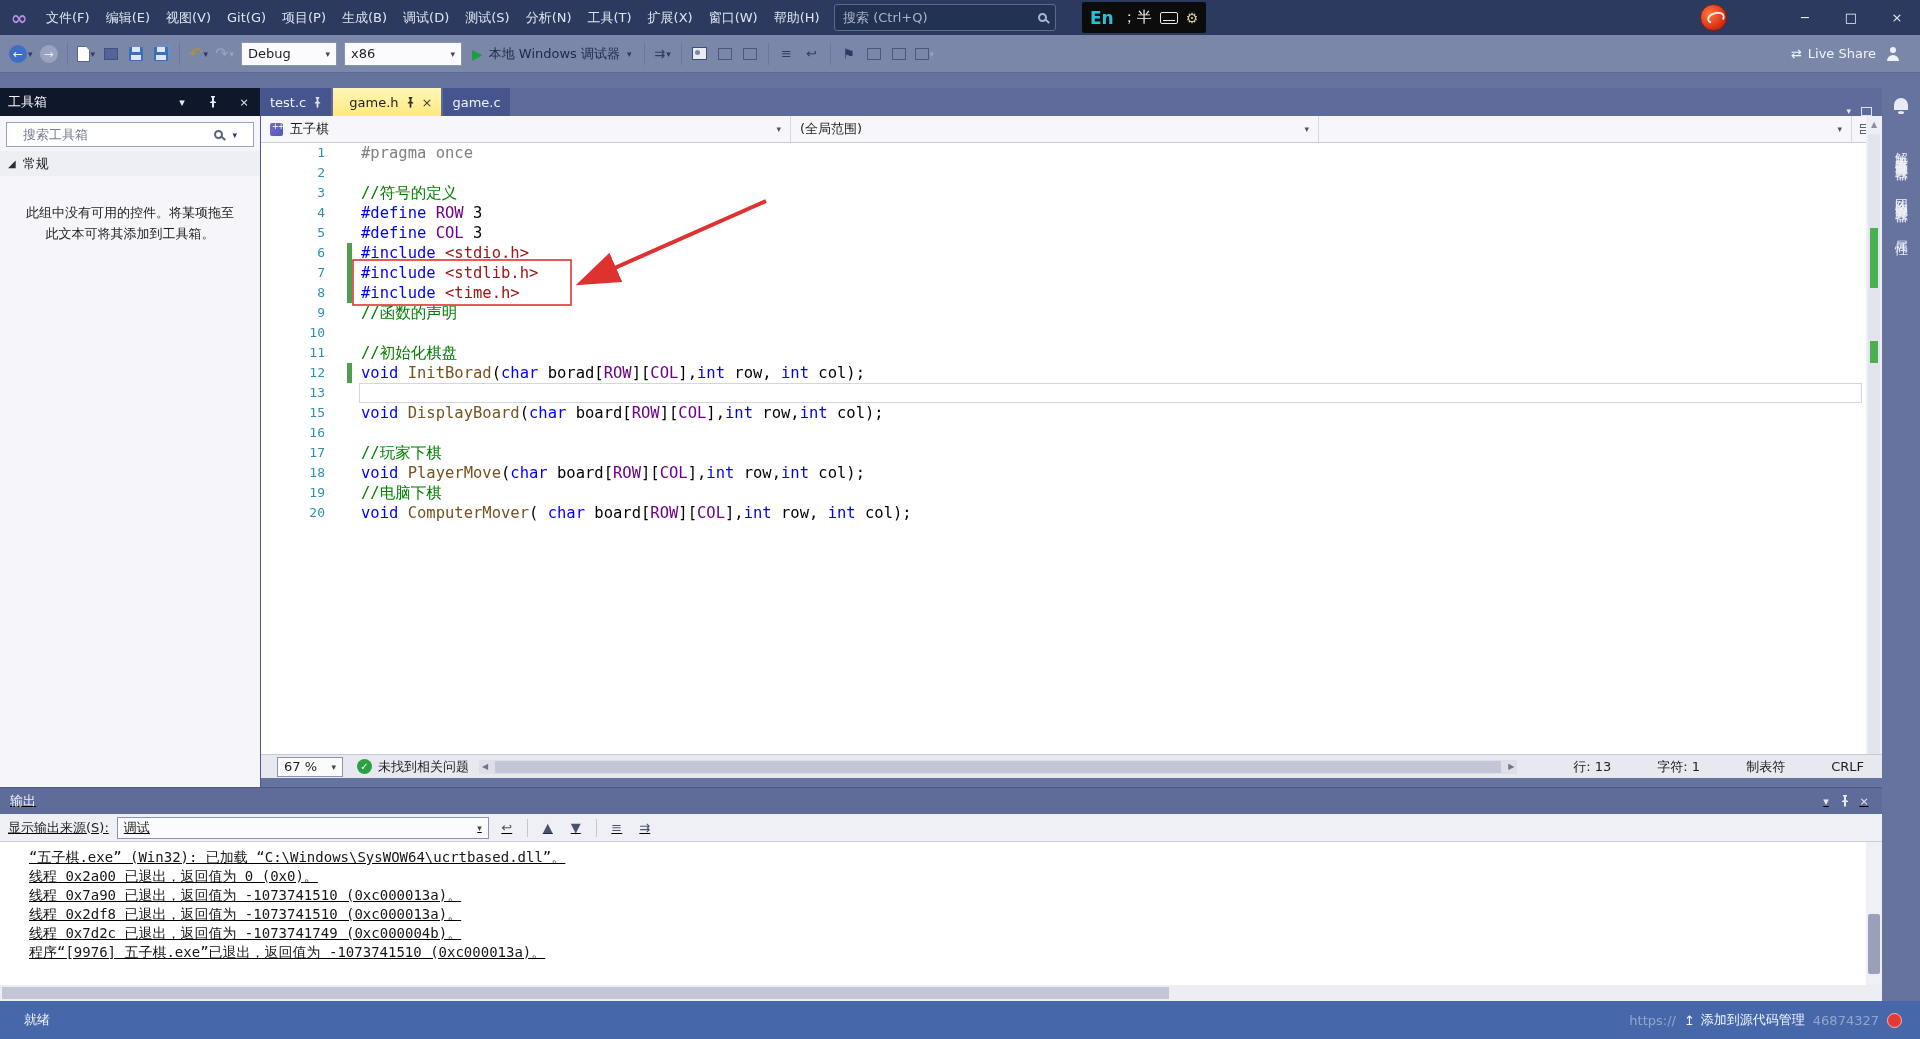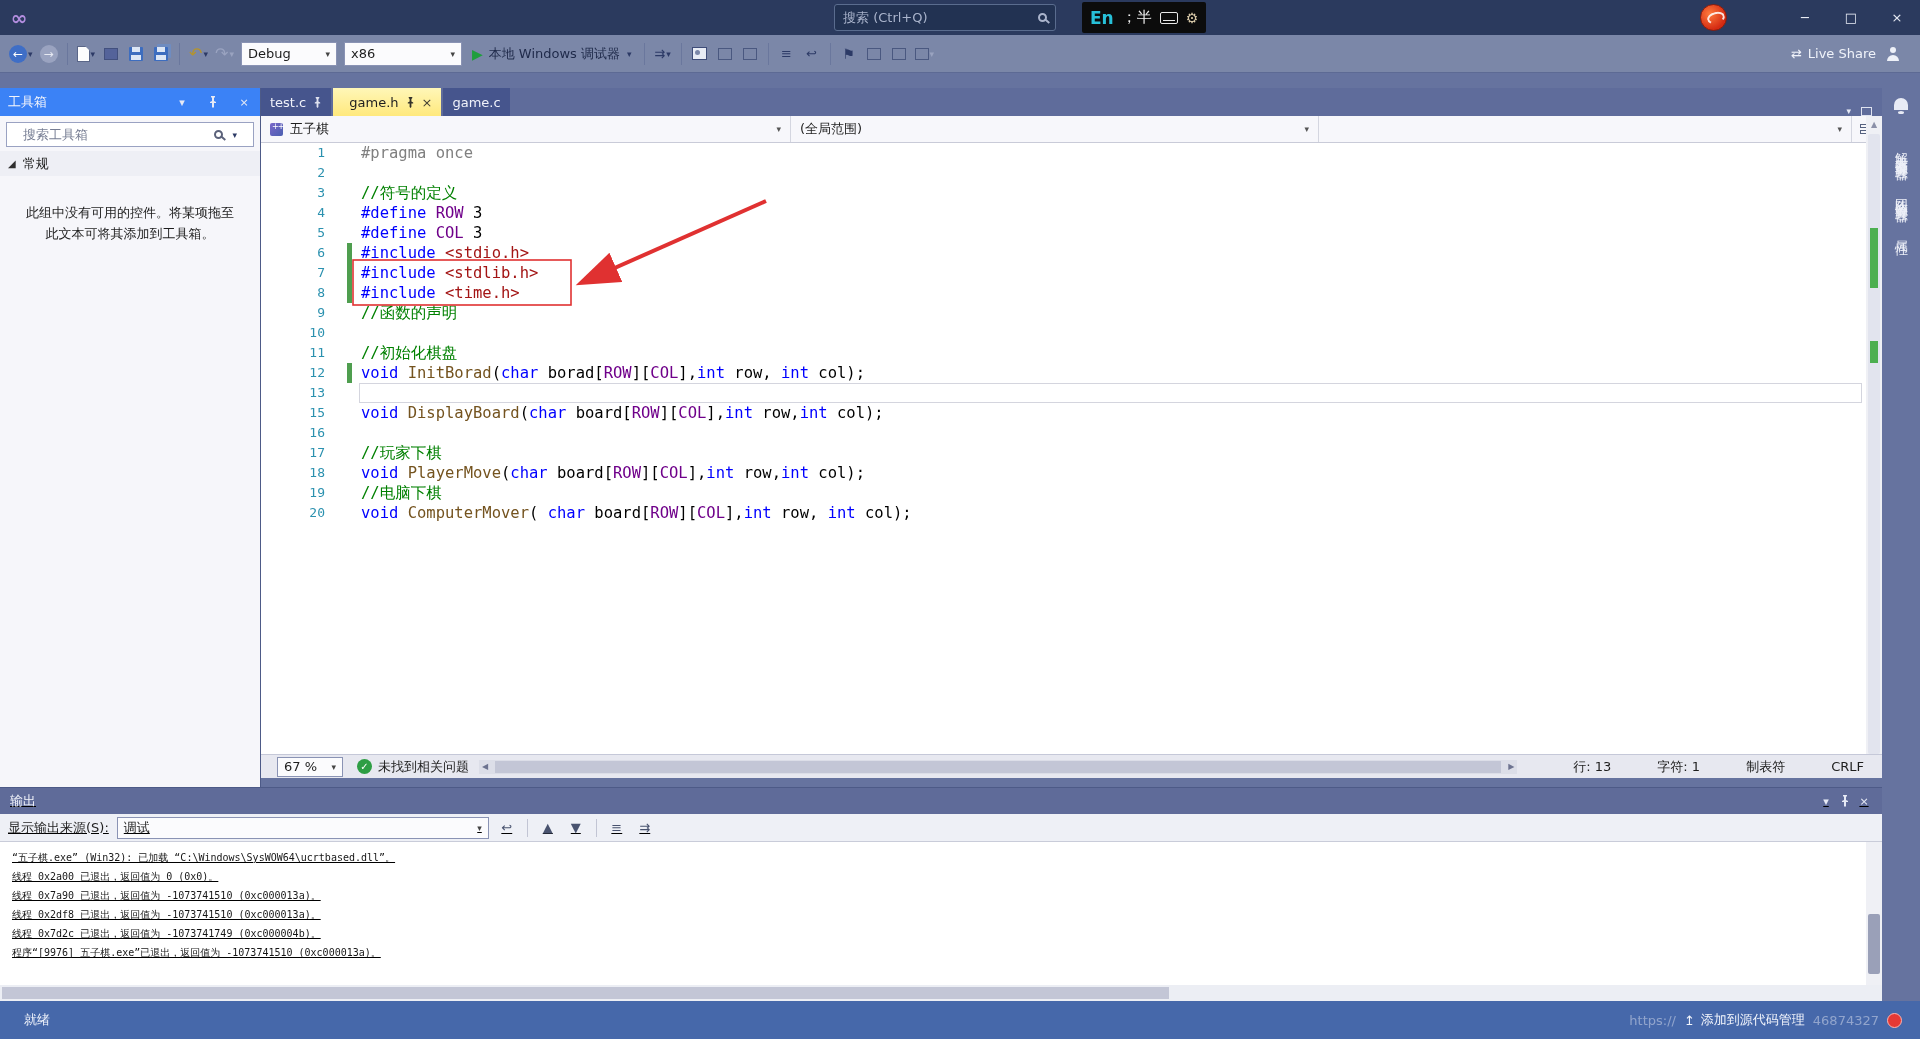--- a/index.html
+++ b/index.html
@@ -79,21 +79,21 @@
   .liveshare { display:flex; align-items:center; gap:6px; font-size:13px; color:#f0f3fa; }
   .person-ico { width:14px; height:14px; position:relative; }
   .person-ico::before { content:""; position:absolute; left:4px; top:0; width:6px; height:6px; border-radius:50%; background:#eef1f8; }
   .person-ico::after { content:""; position:absolute; left:1px; bottom:0; width:12px; height:6px; border-radius:6px 6px 0 0; background:#eef1f8; }
 
   .mdi-gap { position:absolute; left:0; top:73px; right:0; height:15px; background:#66739f; }
 
   
   .toolbox { position:absolute; left:0; top:88px; width:261px; height:699px;
     background:#f6f6fa; border-right:1px solid #4d5a87; display:flex; flex-direction:column; }
-  .panel-title { height:28px; background:#3b82f6; color:#f2f4fb; display:flex; align-items:center;
+  .panel-title { height:28px; background:#0f172a; color:#f2f4fb; display:flex; align-items:center;
     font-size:13px; padding:0 8px; gap:18px; }
   .panel-title .spacer { flex:1; }
   .panel-ico { color:#e7eaf5; font-size:11px; width:16px; text-align:center; }
   .pin-svg { display:inline-flex; color:#e7eaf5; }
   .toolbox-search { margin:6px 6px 4px 6px; height:25px; background:#fff; border:1px solid #9aa2c2;
     display:flex; align-items:center; padding:0 16px; font-size:13px; color:#767d93; gap:8px; }
   .toolbox-search .mag { border-color:#5b627a; }
   .toolbox-search .mag::after { background:#5b627a; }
   .toolbox-search .spacer { flex:1; }
   .toolbox-section { height:25px; display:flex; align-items:center; gap:7px; padding:0 8px;
@@ -175,22 +175,22 @@
   .output { position:absolute; left:0; top:787px; width:1882px; height:214px; background:#ffffff;
     display:flex; flex-direction:column; border-top:1px solid #4d5a87;text-decoration:underline; }
   .output-header { height:26px; background:#5f6b99; color:#f2f4fb; display:flex; align-items:center;
     padding:0 10px; font-size:13px; gap:6px; }
   .output-header .spacer { flex:1; }
   .output-toolbar { height:28px; background:#eef0f6; border-bottom:1px solid #c9ccd9;
     display:flex; align-items:center; font-size:13px; color:#1e1e1e; padding:0 8px; gap:8px; }
   .combo-outsrc { width:372px; height:22px; }
   .ot-ico { color:#49536f; font-size:13px; min-width:20px; text-align:center; }
   .ot-sep { width:1px; height:18px; background:#c2c5d4; margin:0 2px; }
-  .output-body { flex:1; overflow:hidden; padding:6px 0 0 12px; position:relative;
-    font-family:"DejaVu Sans Mono","Liberation Mono",monospace; font-size:10px; line-height:19px; color:#161616; }
+  .output-body { flex:1; overflow:hidden; padding:6px 0 0 29px; position:relative;
+    font-family:"DejaVu Sans Mono","Liberation Mono",monospace; font-size:14px; line-height:19px; color:#161616; }
   .outline-row { white-space:pre; }
   .output-vscroll { position:absolute; right:0; top:54px; width:16px; bottom:16px; background:#eff0f5; }
   .output-vthumb { position:absolute; left:2px; width:12px; bottom:8%; height:42%; background:#9aa0b8; border-radius:2px; }
   .output-hscroll { height:16px; background:#eceef4; position:relative; }
   .output-hthumb { position:absolute; left:2px; top:2px; bottom:2px; width:62%; background:#c3c6d6; }
 
   
   .right-rail { position:absolute; right:0; top:88px; width:38px; height:913px; background:#66739f;
     display:flex; flex-direction:column; align-items:center; }
   .bell { width:14px; height:12px; border-radius:7px 7px 0 0; background:#e8ebf5; position:relative; margin:10px 0 14px 0; }
@@ -208,20 +208,35 @@
   .scc-ico { font-size:13px; }
   .badge { width:15px; height:15px; border-radius:50%; background:#e53935; border:1px solid #ffb4ae; }
 </style>
 </head>
 <body>
 
 <div class="app">
 
   <header class="titlebar">
     <span class="vs-logo">∞</span>
+    <nav class="menubar" id="menubar">
+        <span class="menu-item">文件(F)</span>
+        <span class="menu-item">编辑(E)</span>
+        <span class="menu-item">视图(V)</span>
+        <span class="menu-item">Git(G)</span>
+        <span class="menu-item">项目(P)</span>
+        <span class="menu-item">生成(B)</span>
+        <span class="menu-item">调试(D)</span>
+        <span class="menu-item">测试(S)</span>
+        <span class="menu-item">分析(N)</span>
+        <span class="menu-item">工具(T)</span>
+        <span class="menu-item">扩展(X)</span>
+        <span class="menu-item">窗口(W)</span>
+        <span class="menu-item">帮助(H)</span>
+      </nav>
     <div class="qsearch">
       <span>搜索 (Ctrl+Q)</span>
       <span class="mag"></span>
     </div>
     <div class="ime">
       <span class="ime-lang">En</span>
       <span class="ime-mode">；半</span>
       <span class="ime-kbd"></span>
       <span class="ime-tool">⚙</span>
     </div>

